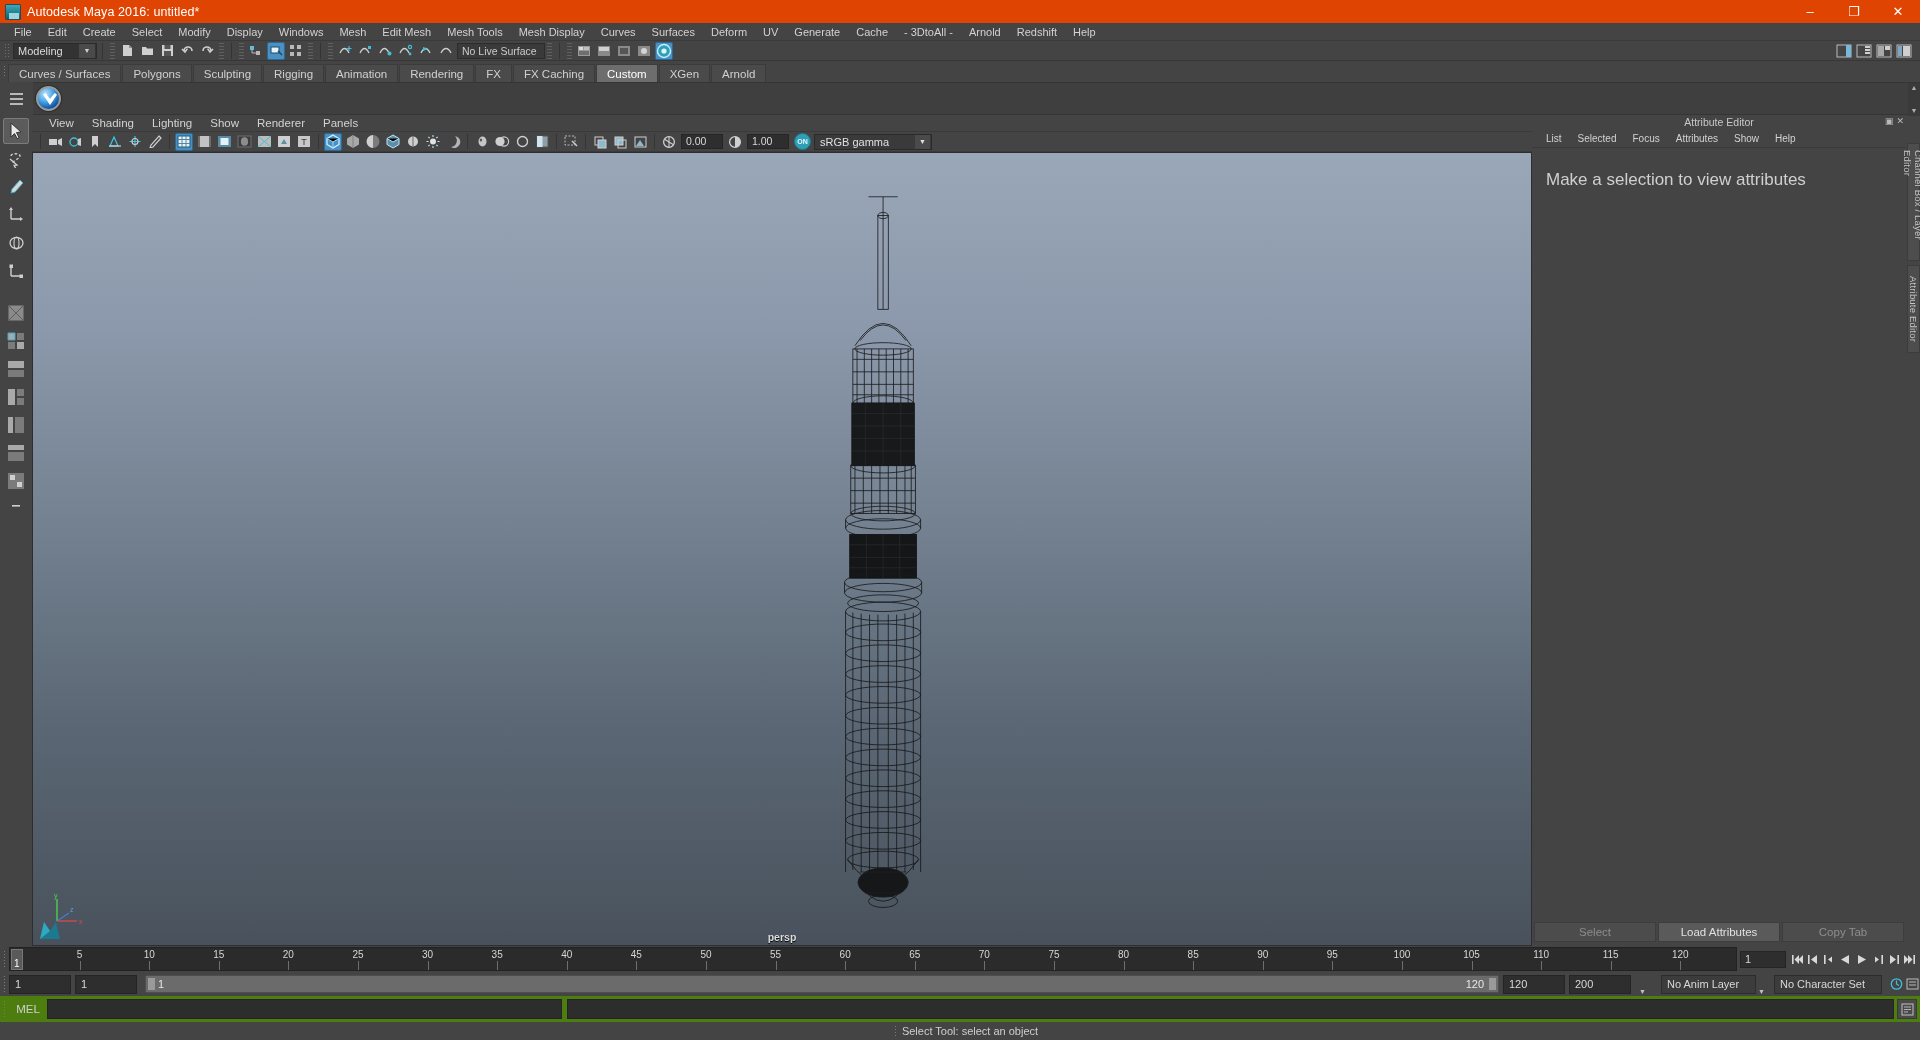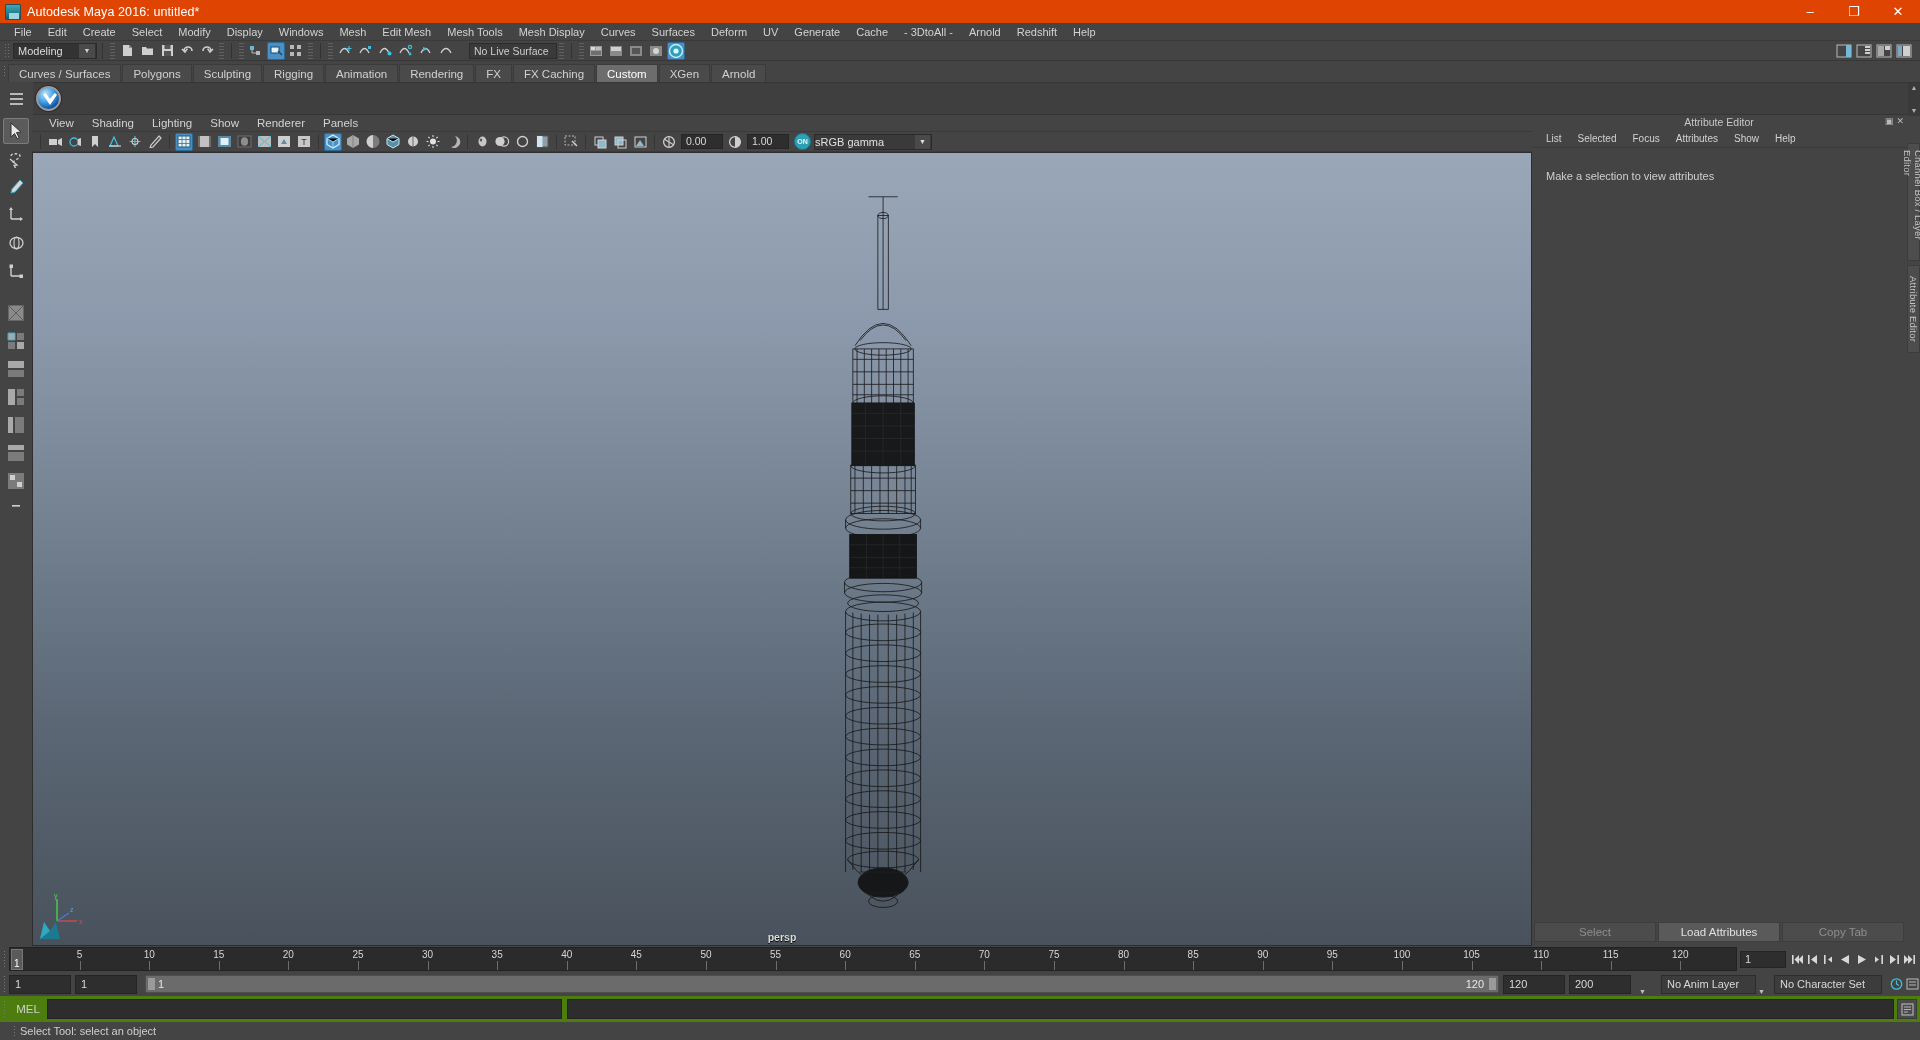--- a/index.html
+++ b/index.html
@@ -67,21 +67,21 @@
   .sb-tick { width:5px; height:16px; margin:0 2px; opacity:.55;
     background-image:linear-gradient(#777 1px, transparent 1px); background-size:5px 3px;}
   .icon-btn {
     width:18px; height:18px; margin:0 1px; display:flex; align-items:center;
     justify-content:center; border:1px solid transparent; border-radius:2px;
   }
   .icon-btn.on { background:#4a90c4; border-color:#2c6a96; }
   .icon-btn svg { display:block; }
   .livesurface {
     width:88px; height:16px; background:#3a3a3a; border:1px solid #2c2c2c;
-    color:#cccccc; font-size:10.5px; line-height:14px; padding-left:4px; margin-left:14px;
+    color:#cccccc; font-size:10.5px; line-height:14px; padding-left:4px; margin-left:2px;
   }
   .spacer { flex:1 1 auto; }
   .right-icons { display:flex; align-items:center; padding-right:6px; }
 
   
   .shelfbar { flex:0 0 21px; height:21px; background:#444; display:flex; align-items:flex-end; }
   .shelf-grip { width:8px; height:21px; display:flex; align-items:center; justify-content:center;}
   .shelf-grip i {
     width:3px; height:13px; display:block;
     background-image:radial-gradient(#7a7a7a .7px, transparent .7px); background-size:3px 3px;
@@ -155,21 +155,21 @@
     width:42px; height:15px; background:#2e2e2e; border:1px solid #262626; color:#d8d8d8;
     font-size:10.5px; line-height:13px; text-align:left; padding-left:4px; margin:0 2px;
   }
   .on-btn {
     width:17px; height:17px; border-radius:50%; background:#2f9fb5; border:1px solid #1d7b8e;
     color:#e8f8fb; font-size:7px; display:flex; align-items:center; justify-content:center;
     font-weight:bold; margin:0 3px;
   }
   .gamma-select {
     width:118px; height:16px; background:#3a3a3a; border:1px solid #2a2a2a; color:#e0e0e0;
-    font-size:11px; line-height:14px; position:relative; display:flex;
+    font-size:11px; line-height:14px; padding-left:5px; position:relative; display:flex;
     align-items:center;
   }
   .gamma-arrow {
     position:absolute; right:1px; top:0; width:15px; height:14px; background:#4a4a4a;
     display:flex; align-items:center; justify-content:center; font-size:7px;
   }
 
   
   .viewport {
     flex:1 1 auto; position:relative; min-height:0;
@@ -192,21 +192,21 @@
     height:14px; flex:0 0 14px; display:flex; align-items:center; justify-content:center;
     font-size:10.5px; color:#c8c8c8; background:#444; position:relative;
   }
   .attr-header .hdr-btns { position:absolute; right:2px; top:1px; display:flex; gap:3px; }
   .attr-header .hdr-btns span { font-size:9px; color:#bbb; }
   .attr-menubar {
     height:19px; flex:0 0 19px; background:#444; display:flex; align-items:center;
     padding-left:6px; border-bottom:1px solid #3a3a3a;
   }
   .attr-menu { padding:0 8px; font-size:10px; color:#d2d2d2; line-height:19px; }
-  .attr-body { flex:1 1 auto; background:#444; padding:22px 0 0 14px; font-size:11px; color:#cfcfcf; }
+  .attr-body { flex:1 1 auto; background:#444; padding:22px 0 0 14px; font-size:17px; color:#cfcfcf; }
   .attr-footer { flex:0 0 24px; display:flex; gap:2px; padding:0 2px 4px 2px; }
   .attr-fbtn {
     flex:1 1 0; height:20px; background:#4c4c4c; border:1px solid #3d3d3d; color:#8e8e8e;
     font-size:11.5px; display:flex; align-items:center; justify-content:center;
   }
   .attr-fbtn.enabled { color:#e0e0e0; background:#5a5a5a; }
 
   
   .vtabs { width:14px; flex:0 0 14px; background:#444; display:flex; flex-direction:column;
            align-items:center; padding-top:28px; gap:0; }
@@ -270,21 +270,21 @@
   }
   .mel-output { flex:1 1 auto; height:20px; background:#2d2d2d; border:1px solid #242424; }
   .mel-btn {
     width:20px; height:20px; background:#4a4a4a; border:1px solid #3a3a3a; margin:0 3px;
     display:flex; align-items:center; justify-content:center;
   }
 
   
   .helpline {
     flex:0 0 18px; height:18px; background:#444; display:flex; align-items:center;
-    padding-left:8px; font-size:11px; color:#cfcfcf;
+    padding-left:8px; font-size:11px; color:#cfcfcf;justify-content:center;
   }
 </style>
 </head>
 <body>
 
 <div class="app">
 
   <div class="titlebar">
     <div class="title-icon"></div>
     <div class="title-text">Autodesk Maya 2016: untitled*</div>

